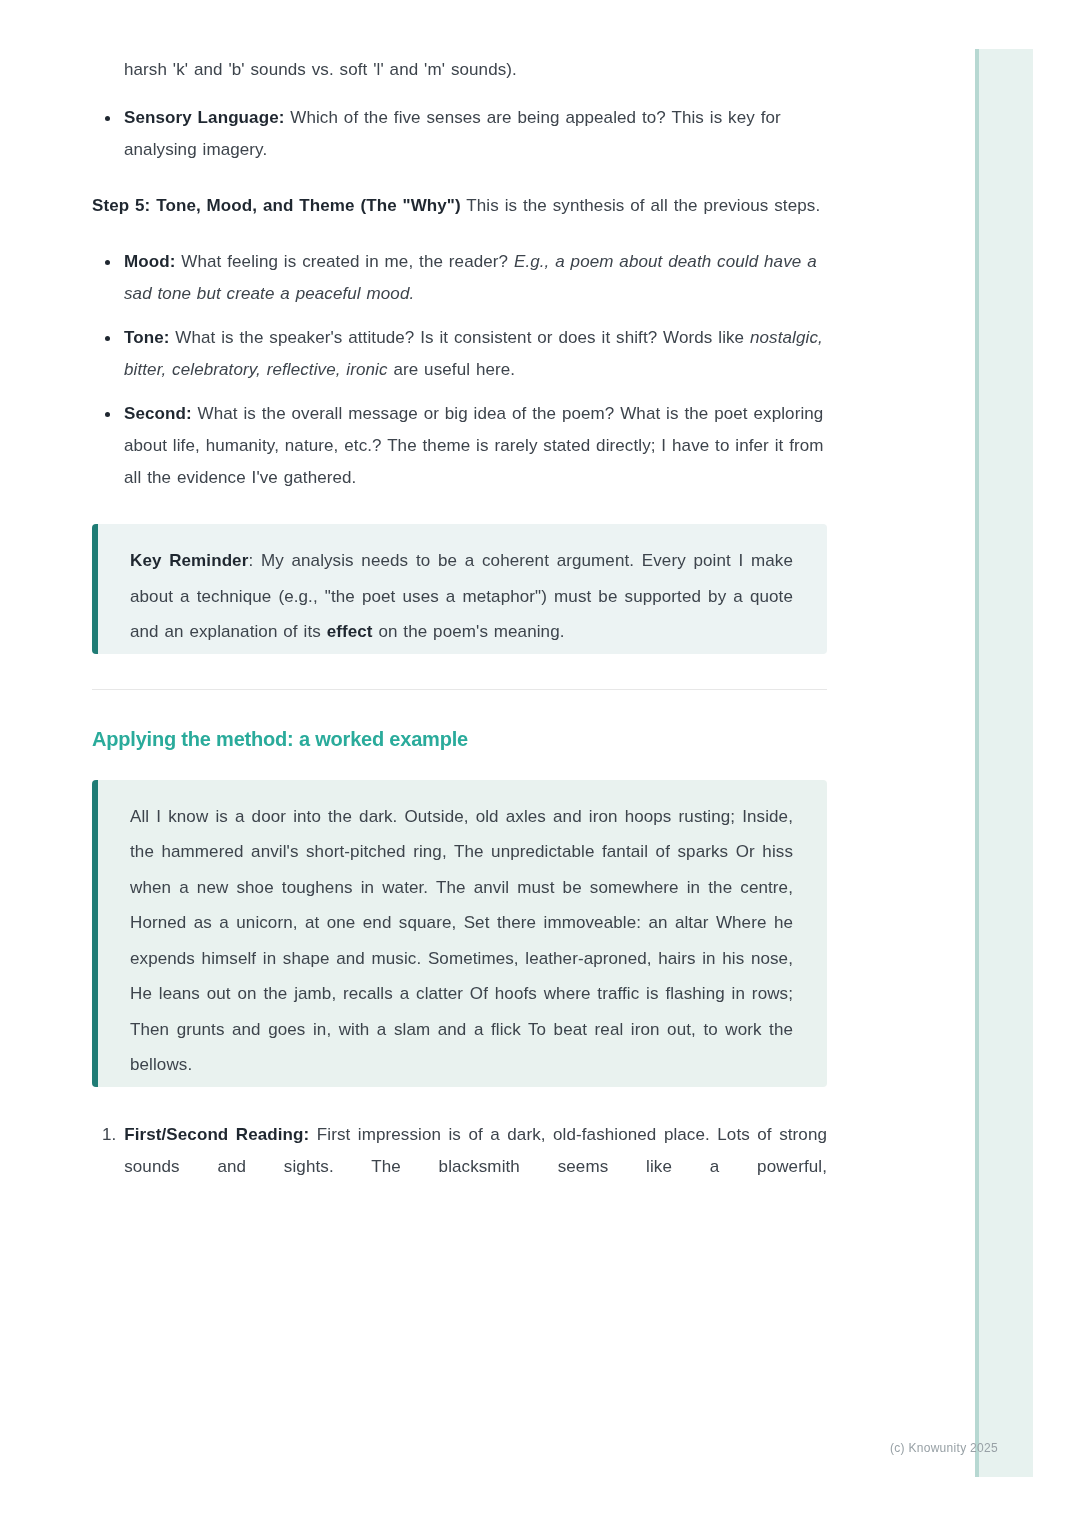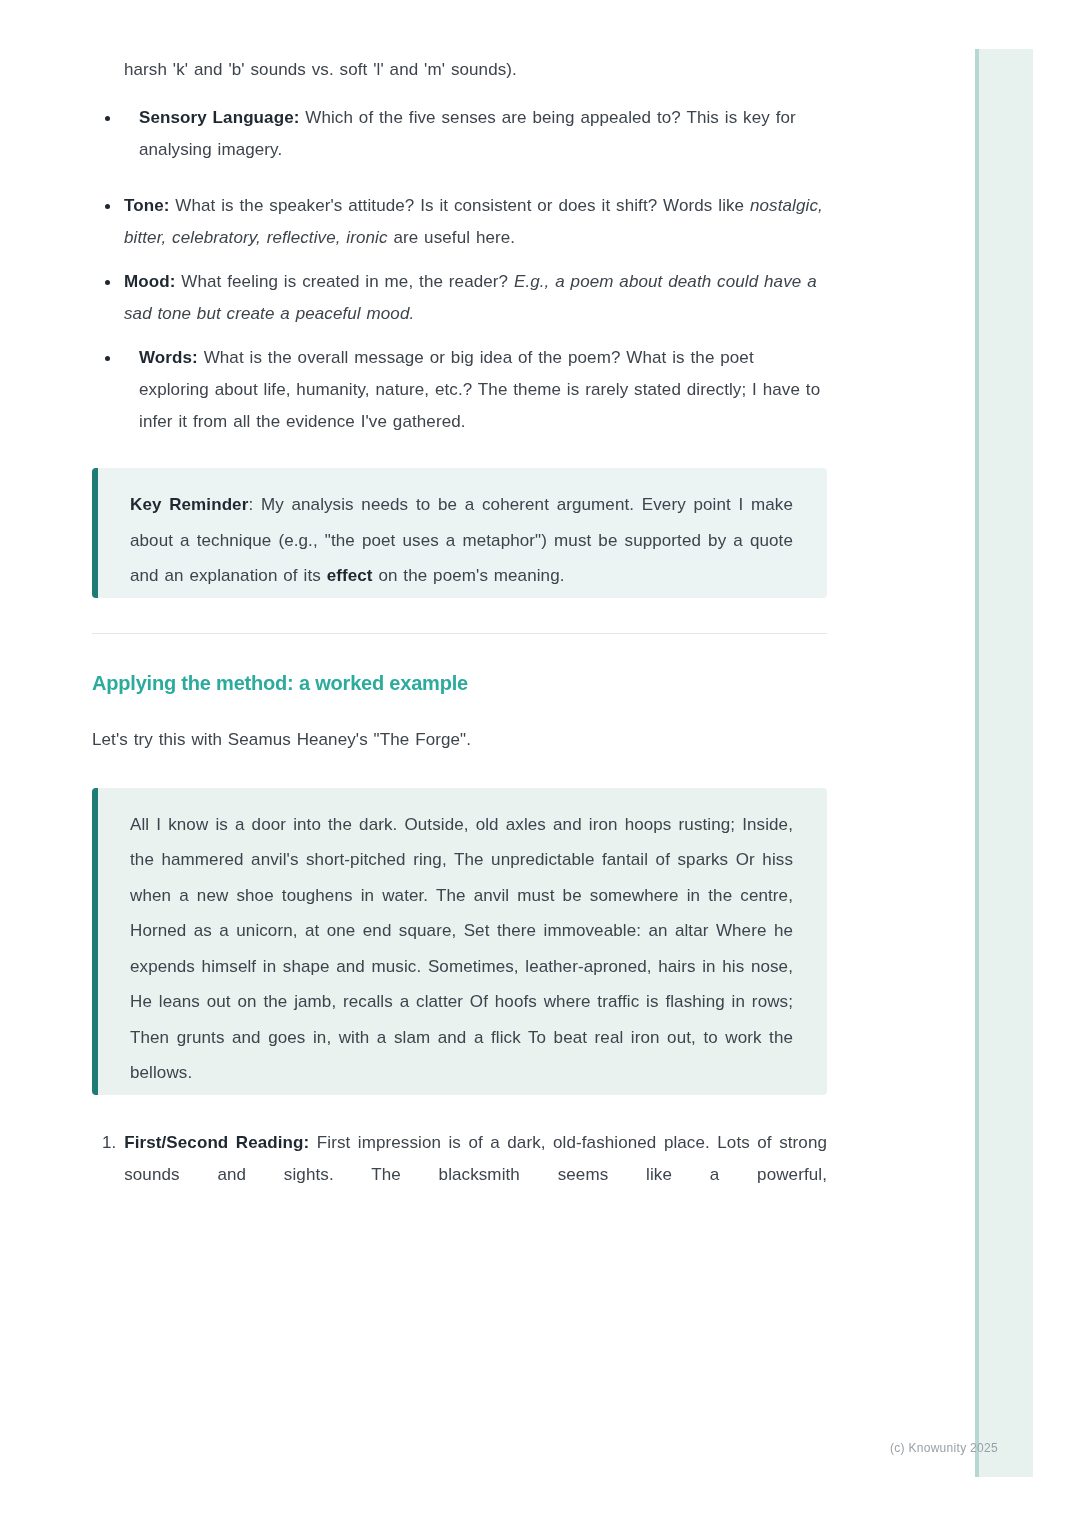--- a/index.html
+++ b/index.html
@@ -39,21 +39,21 @@
   .b{font-weight:700;color:var(--bold-color);}
   .i{font-style:italic;}
   .continuation{padding-left:32px;margin-bottom:16px;}
   .step-para{margin-bottom:24px;}
   .bullet-list{margin-bottom:30px;}
   .bullet-item{
     display:flex;
     align-items:flex-start;
     margin-bottom:12px;
   }
-  .bullet-item:last-child{margin-bottom:0;gap:15px;}
+  .bullet-item:last-child{margin-bottom:0;}
   .top-list{margin-bottom:24px;}
   .dot{
     flex:0 0 auto;
     width:5px;height:5px;border-radius:50%;
     background:var(--bold-color);
     margin:14px 0 0 13px;
   }
   .bullet-item p{margin-left:14px;flex:1 1 auto;}
   .callout{
     border-left:6px solid var(--callout-border);
@@ -129,45 +129,45 @@
 
     <p class="para continuation"><span>harsh 'k' and 'b' sounds vs. soft 'l' and 'm' sounds).</span></p>
 
     <div class="bullet-list top-list">
       <div class="bullet-item">
         <span class="dot"></span>
         <p><span class="b">Sensory Language:</span><span> Which of the five senses are being appealed to? This is key for analysing imagery.</span></p>
       </div>
     </div>
 
+    <p class="para step-para"><span class="b">Step 5: Tone, Mood, and Theme (The "Why")</span><span> This is the synthesis of all the previous steps.</span></p>
 
     <div class="bullet-list">
+      <div class="bullet-item">
+        <span class="dot"></span>
+        <p><span class="b">Mood:</span><span> What feeling is created in me, the reader? </span><span class="i">E.g., a poem about death could have a sad tone but create a peaceful mood.</span></p>
+      </div>
       <div class="bullet-item">
         <span class="dot"></span>
         <p><span class="b">Tone:</span><span> What is the speaker's attitude? Is it consistent or does it shift? Words like </span><span class="i">nostalgic, bitter, celebratory, reflective, ironic</span><span> are useful here.</span></p>
       </div>
       <div class="bullet-item">
         <span class="dot"></span>
-        <p><span class="b">Mood:</span><span> What feeling is created in me, the reader? </span><span class="i">E.g., a poem about death could have a sad tone but create a peaceful mood.</span></p>
-      </div>
-      <div class="bullet-item">
-        <span class="dot"></span>
-        <p><span class="b">Words:</span><span> What is the overall message or big idea of the poem? What is the poet exploring about life, humanity, nature, etc.? The theme is rarely stated directly; I have to infer it from all the evidence I've gathered.</span></p>
+        <p><span class="b">Second:</span><span> What is the overall message or big idea of the poem? What is the poet exploring about life, humanity, nature, etc.? The theme is rarely stated directly; I have to infer it from all the evidence I've gathered.</span></p>
       </div>
     </div>
 
     <div class="callout key-reminder">
       <p><span class="b">Key Reminder</span><span>: My analysis needs to be a coherent argument. Every point I make about a technique (e.g., "the poet uses a metaphor") must be supported by a quote and an explanation of its </span><span class="b">effect</span><span> on the poem's meaning.</span></p>
     </div>
 
     <hr class="divider">
 
     <h2 class="section-heading">Applying the method: a worked example</h2>
 
-    <p class="para section-intro">Let's try this with Seamus Heaney's "The Forge".</p>
 
     <div class="callout poem-quote">
       <p>All I know is a door into the dark. Outside, old axles and iron hoops rusting; Inside, the hammered anvil's short-pitched ring, The unpredictable fantail of sparks Or hiss when a new shoe toughens in water. The anvil must be somewhere in the centre, Horned as a unicorn, at one end square, Set there immoveable: an altar Where he expends himself in shape and music. Sometimes, leather-aproned, hairs in his nose, He leans out on the jamb, recalls a clatter Of hoofs where traffic is flashing in rows; Then grunts and goes in, with a slam and a flick To beat real iron out, to work the bellows.</p>
     </div>
 
 
     <div class="ordered-item">
       <span class="num">1.</span>
       <p class="justify-all"><span class="b">First/Second Reading:</span><span> First impression is of a dark, old-fashioned place. Lots of strong sounds and sights. The blacksmith seems like a powerful,</span></p>
     </div>

